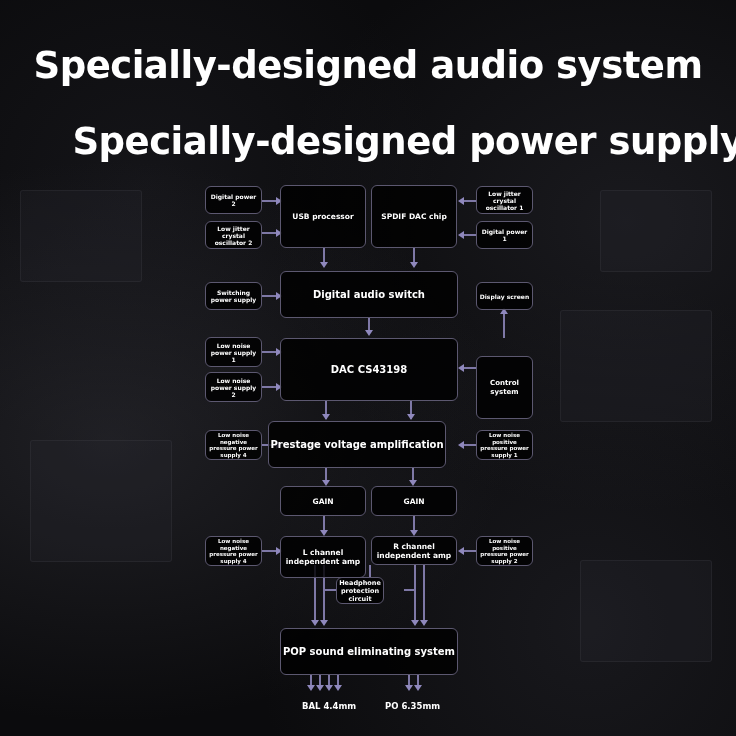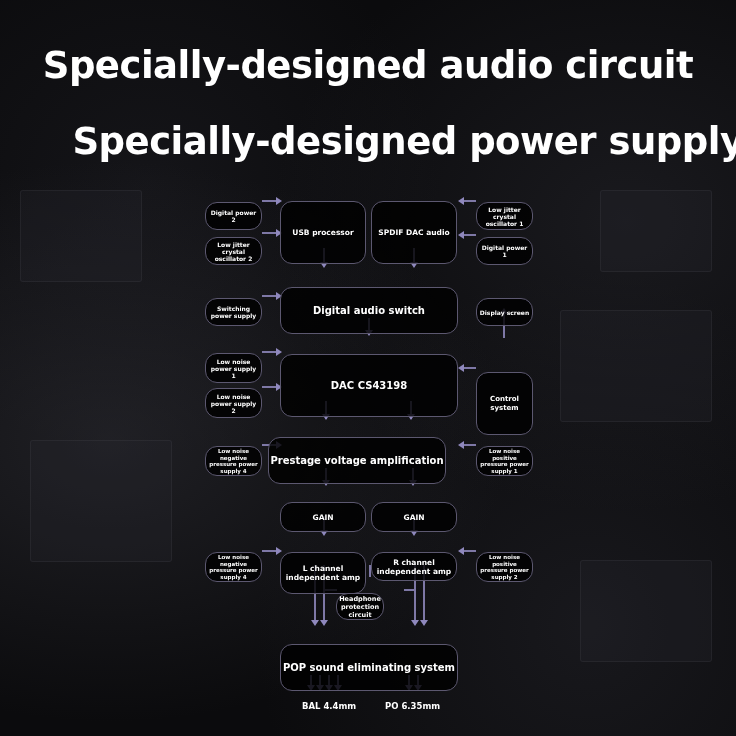--- a/index.html
+++ b/index.html
@@ -18,24 +18,24 @@
       #0b0b0d;
   }
   .bg-chip { position:absolute; border:1px solid rgba(90,90,100,0.18); background:rgba(40,40,48,0.25); border-radius:3px; }
   .title {
     position:absolute; left:0; width:736px; text-align:center;
     color:#ffffff; font-weight:bold; font-size:37px; letter-spacing:-0.5px;
     font-family:"DejaVu Sans", sans-serif;
   }
   .box {
     position:absolute; box-sizing:border-box;
-    border:1.5px solid #5c5870; border-radius:12px;
+    border:1.5px solid #5c5870; border-radius:6px;
     background:rgba(0,0,0,0.82);
     color:#ffffff; display:flex; align-items:center; justify-content:center;
-    text-align:center; font-weight:bold;margin-top:16px;
+    text-align:center; font-weight:bold;
   }
   .small { font-size:6px; line-height:7px; padding:1px 2px; }
   .mid { font-size:7.5px; line-height:9px; }
   .big { font-size:10px; }
   .line { position:absolute; background:#7e78a6; }
   .arrow-d, .arrow-r, .arrow-l, .arrow-u { position:absolute; width:0; height:0; }
   .arrow-d { border-left:4px solid transparent; border-right:4px solid transparent; border-top:6px solid #8f88bd; }
   .arrow-u { border-left:4px solid transparent; border-right:4px solid transparent; border-bottom:6px solid #8f88bd; }
   .arrow-r { border-top:4px solid transparent; border-bottom:4px solid transparent; border-left:6px solid #8f88bd; }
   .arrow-l { border-top:4px solid transparent; border-bottom:4px solid transparent; border-right:6px solid #8f88bd; }
@@ -45,21 +45,21 @@
 <body>
 
 <div class="bg">
   <div class="bg-chip" style="left:20px;top:190px;width:120px;height:90px;"></div>
   <div class="bg-chip" style="left:560px;top:310px;width:150px;height:110px;"></div>
   <div class="bg-chip" style="left:30px;top:440px;width:140px;height:120px;"></div>
   <div class="bg-chip" style="left:580px;top:560px;width:130px;height:100px;"></div>
   <div class="bg-chip" style="left:600px;top:190px;width:110px;height:80px;"></div>
 </div>
 
-<div class="title" style="top:44px;">Specially-designed audio circuit</div>
+<div class="title" style="top:44px;">Specially-designed audio system</div>
 <div class="title" style="top:120px;padding-left:40px;">Specially-designed power supply</div>
 
 <div class="line" style="left:262px;top:200px;width:16px;height:1.5px;"></div>
 <div class="arrow-r" style="left:276px;top:197px;"></div>
 <div class="line" style="left:262px;top:232px;width:16px;height:1.5px;"></div>
 <div class="arrow-r" style="left:276px;top:229px;"></div>
 <div class="line" style="left:462px;top:200px;width:14px;height:1.5px;"></div>
 <div class="arrow-l" style="left:458px;top:197px;"></div>
 <div class="line" style="left:462px;top:234px;width:14px;height:1.5px;"></div>
 <div class="arrow-l" style="left:458px;top:231px;"></div>
@@ -129,21 +129,21 @@
 <div class="line" style="left:328px;top:675px;width:1.5px;height:12px;"></div>
 <div class="arrow-d" style="left:325px;top:685px;"></div>
 <div class="line" style="left:337px;top:675px;width:1.5px;height:12px;"></div>
 <div class="arrow-d" style="left:334px;top:685px;"></div>
 <div class="line" style="left:408px;top:675px;width:1.5px;height:12px;"></div>
 <div class="arrow-d" style="left:405px;top:685px;"></div>
 <div class="line" style="left:417px;top:675px;width:1.5px;height:12px;"></div>
 <div class="arrow-d" style="left:414px;top:685px;"></div>
 
 <div class="box mid" style="left:280px;top:185px;width:86px;height:63px;">USB processor</div>
-<div class="box mid" style="left:371px;top:185px;width:86px;height:63px;">SPDIF DAC audio</div>
+<div class="box mid" style="left:371px;top:185px;width:86px;height:63px;">SPDIF DAC chip</div>
 <div class="box big" style="left:280px;top:271px;width:178px;height:47px;">Digital audio switch</div>
 <div class="box big" style="left:280px;top:338px;width:178px;height:63px;">DAC CS43198</div>
 <div class="box big" style="left:268px;top:421px;width:178px;height:47px;">Prestage voltage amplification</div>
 <div class="box mid" style="left:280px;top:486px;width:86px;height:30px;">GAIN</div>
 <div class="box mid" style="left:371px;top:486px;width:86px;height:30px;">GAIN</div>
 <div class="box mid" style="left:280px;top:536px;width:86px;height:42px;">L channel independent amp</div>
 <div class="box mid" style="left:371px;top:536px;width:86px;height:29px;">R channel independent amp</div>
 <div class="box small" style="left:336px;top:577px;width:48px;height:27px;font-size:6.5px;line-height:8px;">Headphone protection circuit</div>
 <div class="box big" style="left:280px;top:628px;width:178px;height:47px;">POP sound eliminating system</div>
 

